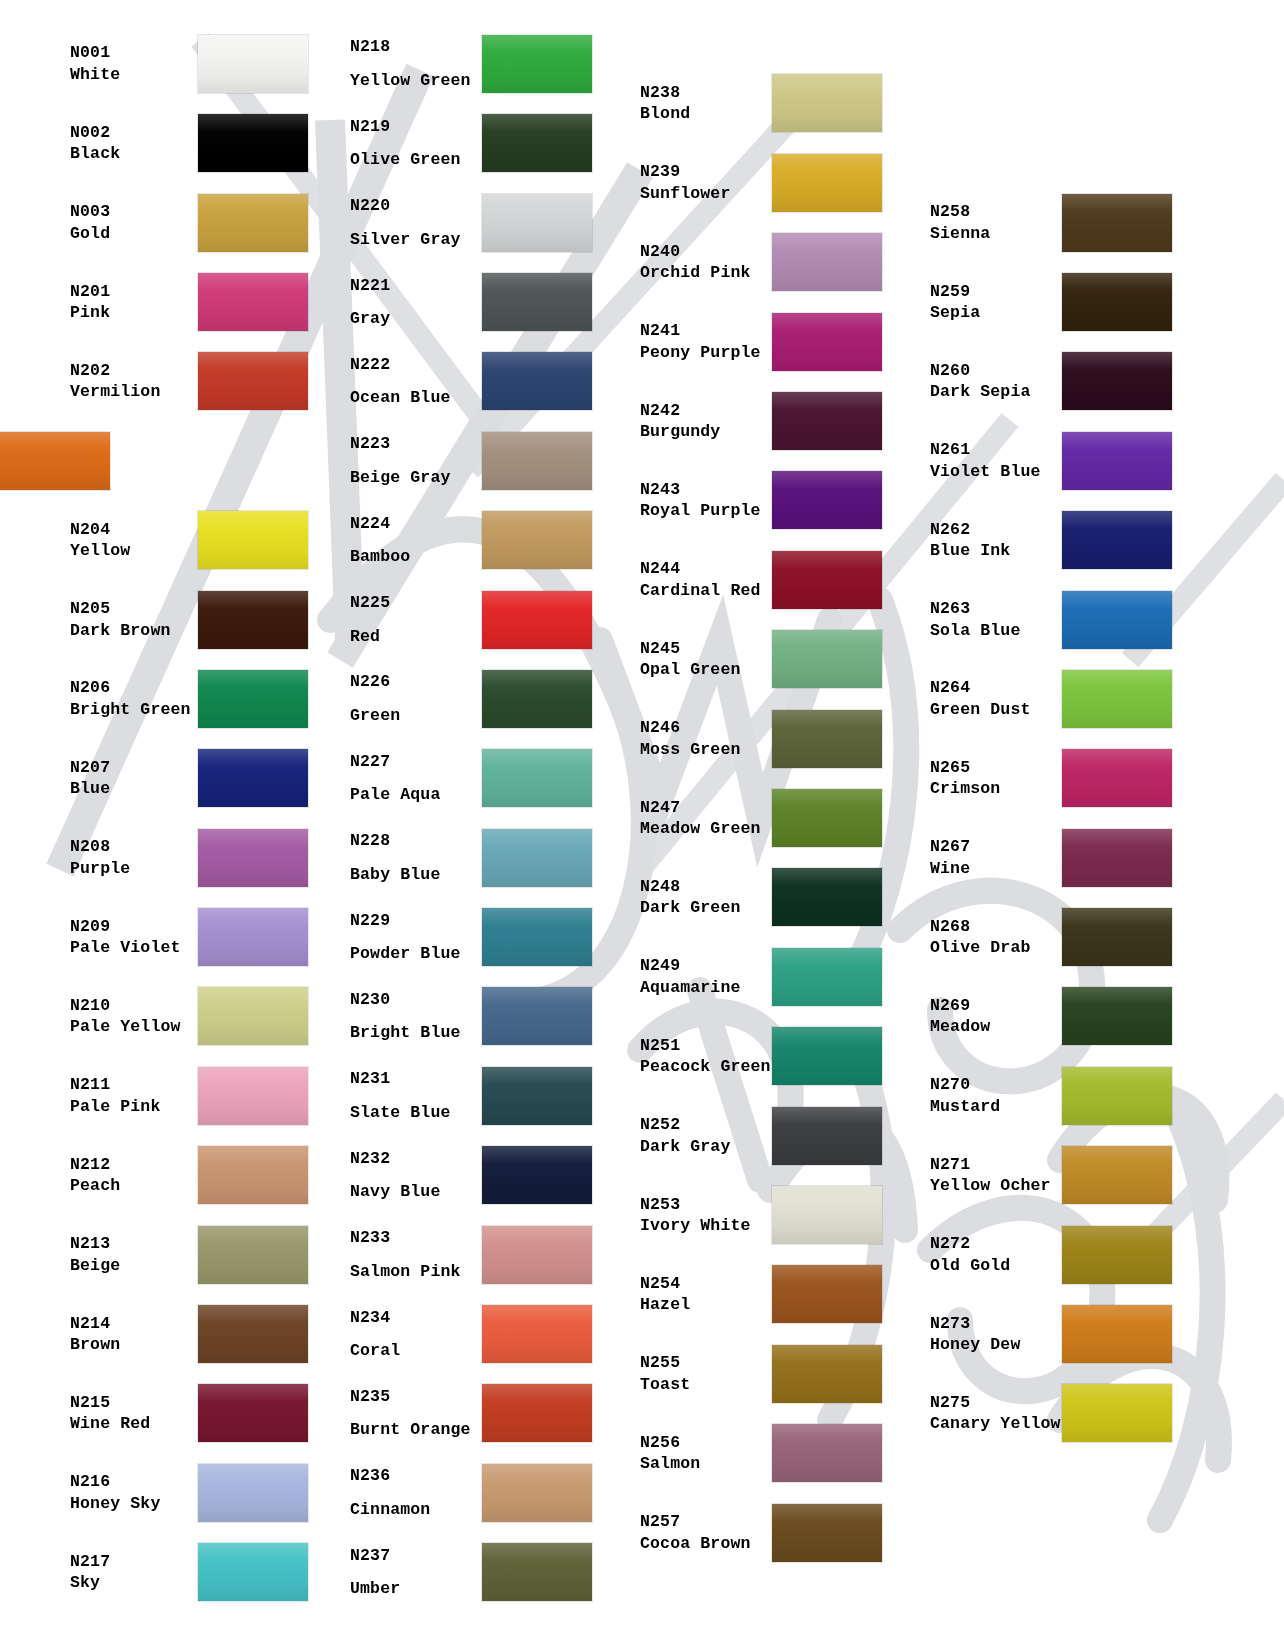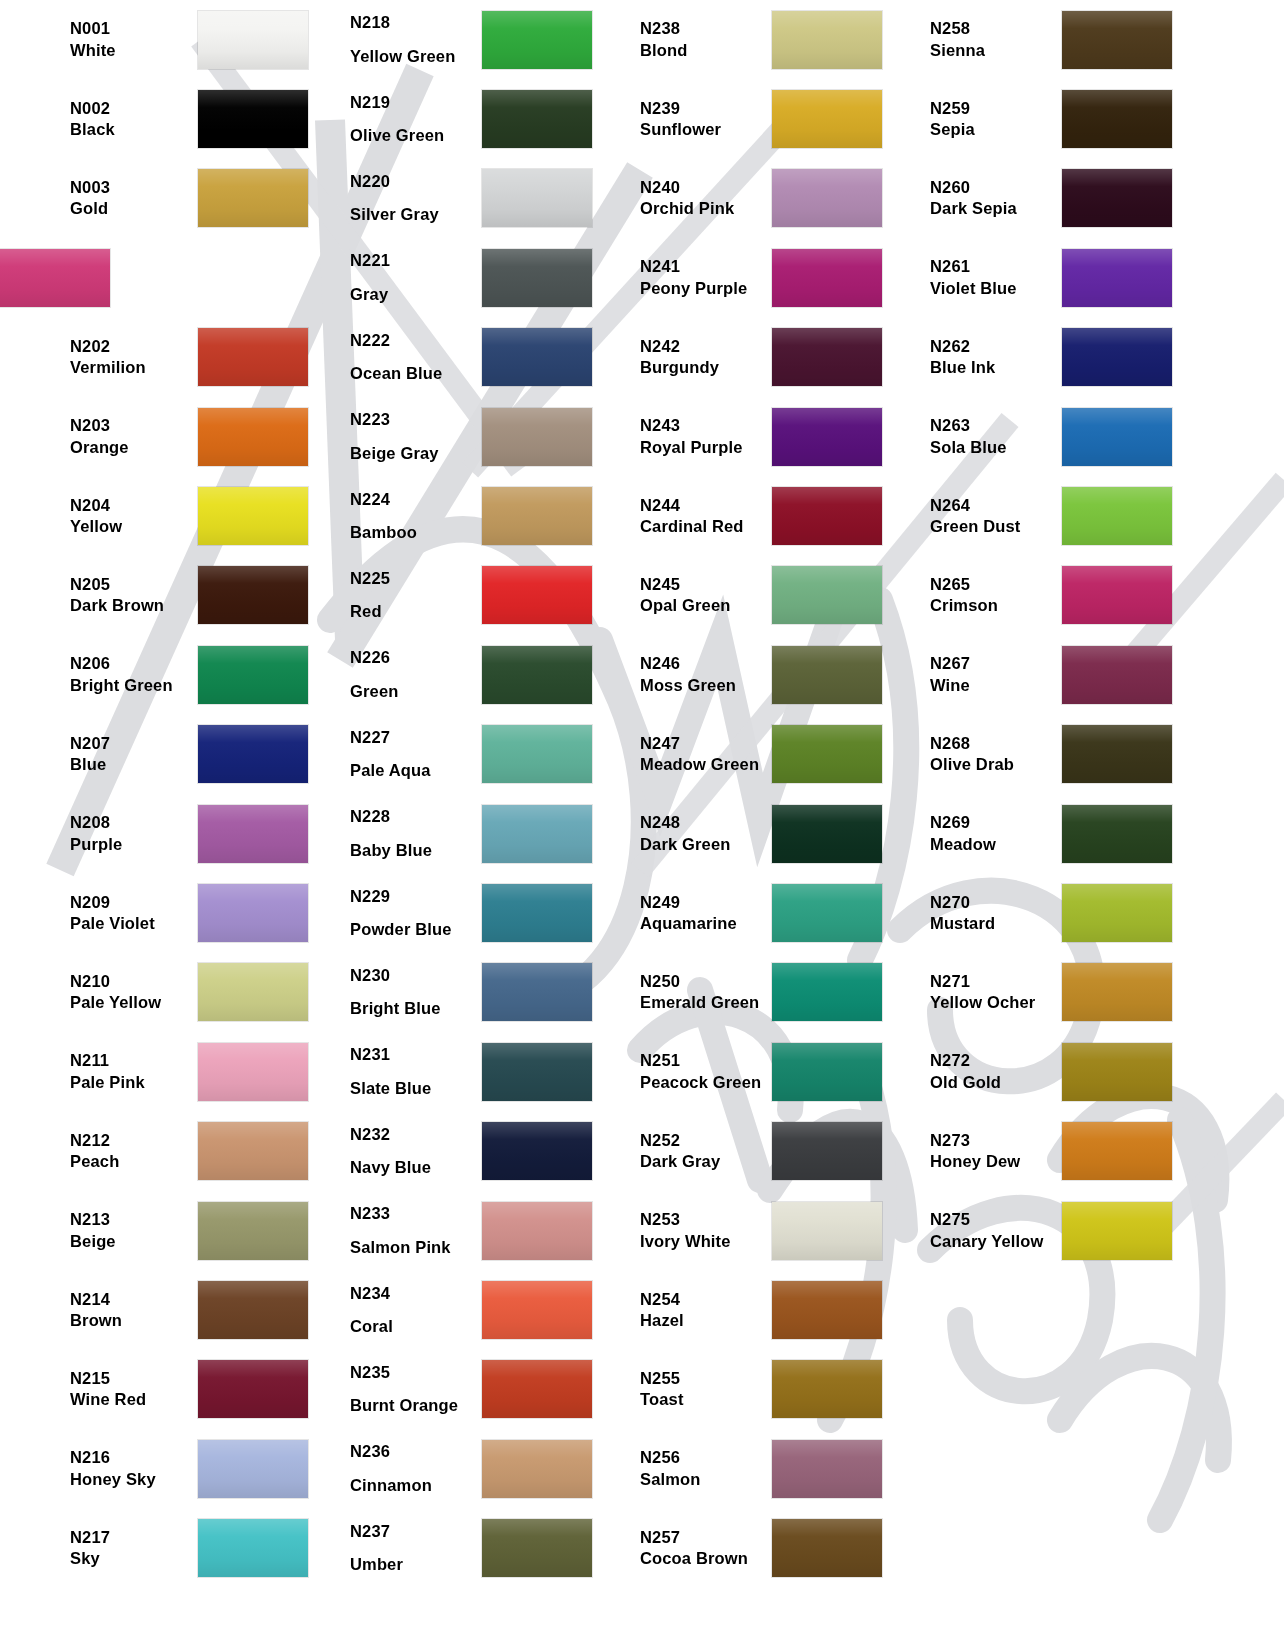--- a/index.html
+++ b/index.html
@@ -24,21 +24,22 @@
   }
   #watermark svg { display: block; width: 1284px; height: 1636px; }
 
   
   #chart {
     position: absolute;
     inset: 0;
     z-index: 3;
     display: flex;
     flex-direction: row;
-    align-items: flex-start;
+    align-items: center;
+    font-family: Liberation Mono, monospace;
   }
   .color-column {
     display: flex;
     flex-direction: column;
     flex: 0 0 auto;
   }
   .col-0 { width: 330px; }
   .col-1 { width: 290px; }
   .col-2 { width: 290px; }
   .col-3 { width: 374px; }
@@ -149,34 +150,34 @@
         <div class="swatch" style="background: rgb(0, 0, 0);"></div>
       </div>
       <div class="color-row">
         <div class="row-labels">
           <div class="color-code">N003</div>
           <div class="color-name">Gold</div>
         </div>
         <div class="swatch" style="background: rgb(201, 162, 62);"></div>
       </div>
       <div class="color-row">
+        <div class="row-labels">
+          <div class="color-code">N201</div>
+          <div class="color-name">Pink</div>
+        </div>
         <div class="swatch" style="background: rgb(207, 58, 120);"></div>
       </div>
       <div class="color-row">
         <div class="row-labels">
           <div class="color-code">N202</div>
           <div class="color-name">Vermilion</div>
         </div>
         <div class="swatch" style="background: rgb(195, 58, 38);"></div>
       </div>
       <div class="color-row">
-        <div class="row-labels">
-          <div class="color-code">N203</div>
-          <div class="color-name">Orange</div>
-        </div>
         <div class="swatch" style="background: rgb(220, 107, 22);"></div>
       </div>
       <div class="color-row">
         <div class="row-labels">
           <div class="color-code">N204</div>
           <div class="color-name">Yellow</div>
         </div>
         <div class="swatch" style="background: rgb(232, 224, 32);"></div>
       </div>
       <div class="color-row">
@@ -493,27 +494,20 @@
       </div>
       <div class="color-row">
         <div class="row-labels">
           <div class="color-code">N249</div>
           <div class="color-name">Aquamarine</div>
         </div>
         <div class="swatch" style="background: rgb(45, 161, 132);"></div>
       </div>
       <div class="color-row">
         <div class="row-labels">
-          <div class="color-code">N250</div>
-          <div class="color-name">Emerald Green</div>
-        </div>
-        <div class="swatch" style="background: rgb(13, 142, 116);"></div>
-      </div>
-      <div class="color-row">
-        <div class="row-labels">
           <div class="color-code">N251</div>
           <div class="color-name">Peacock Green</div>
         </div>
         <div class="swatch" style="background: rgb(22, 133, 107);"></div>
       </div>
       <div class="color-row">
         <div class="row-labels">
           <div class="color-code">N252</div>
           <div class="color-name">Dark Gray</div>
         </div>

